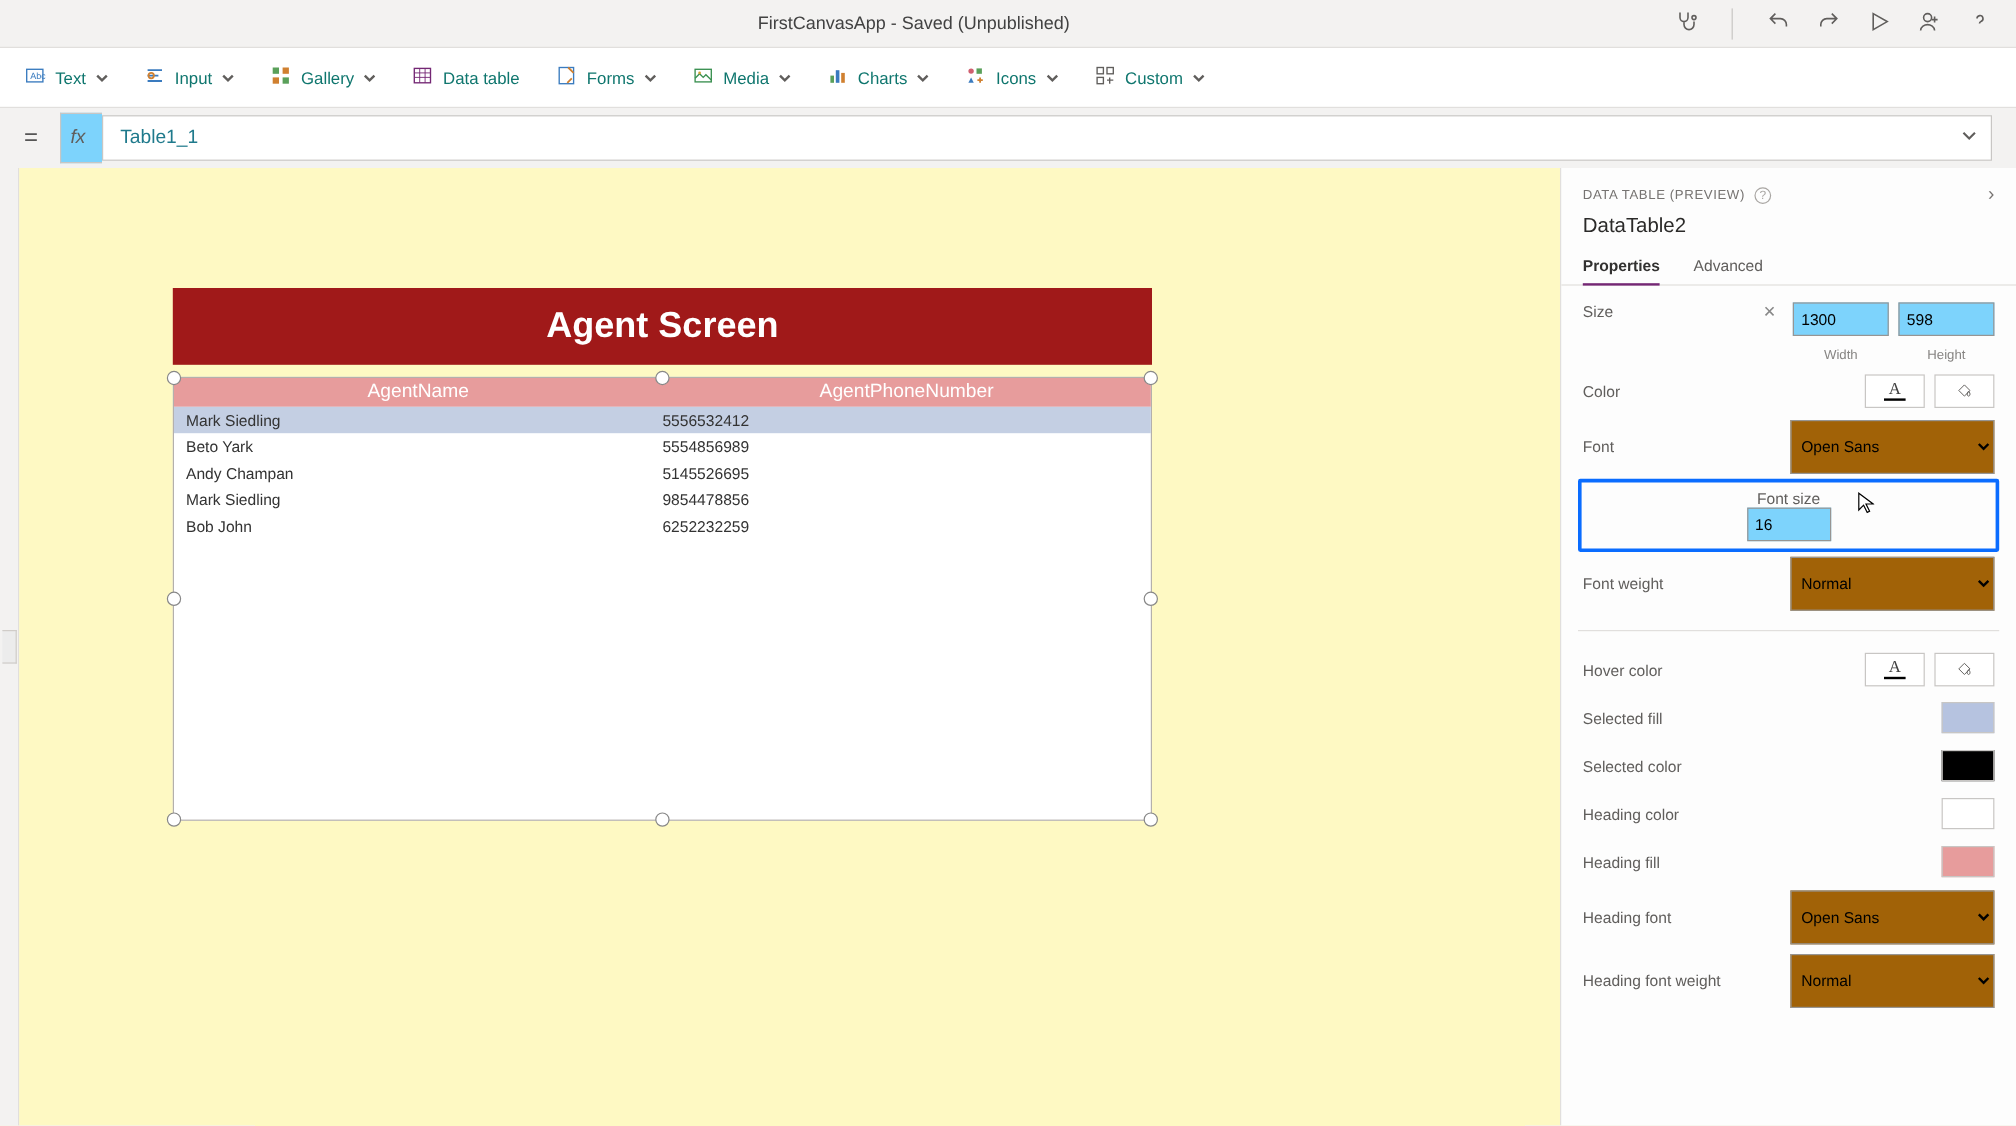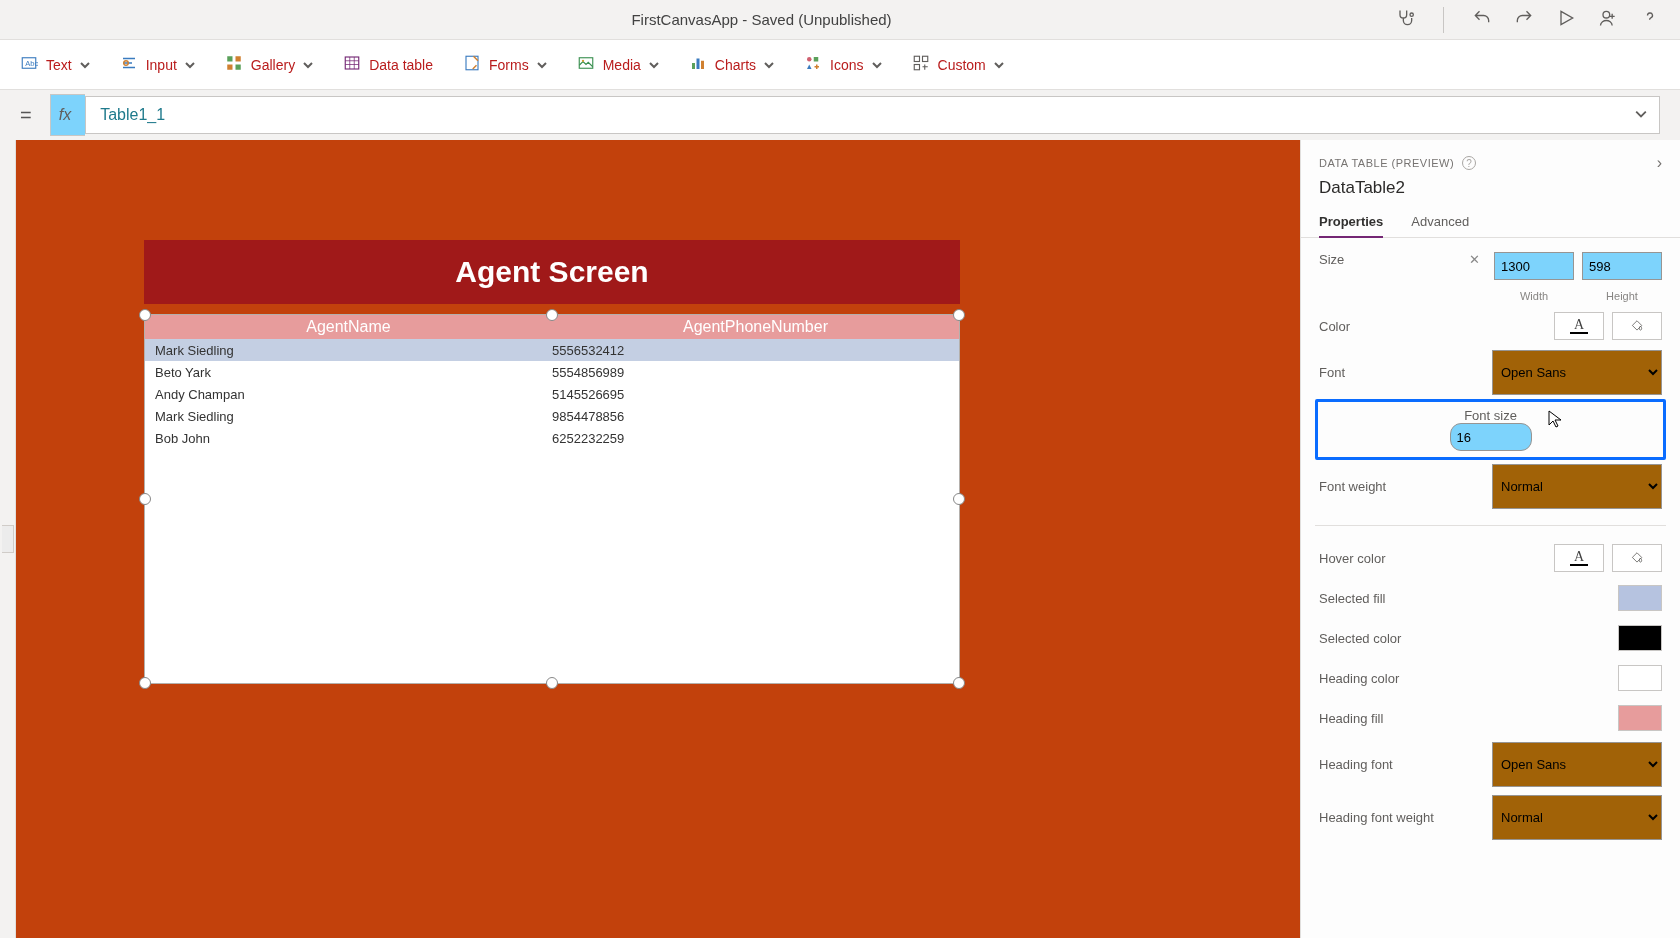--- a/index.html
+++ b/index.html
@@ -24,21 +24,21 @@
 
 .ribbon {
   height: 50px;
   background: #ffffff;
   border-bottom: 1px solid #e1dfdd;
   display: flex;
   align-items: center;
   padding: 0 20px;
   gap: 30px;
 }
-.ribbon .item { display: flex; align-items: center; gap: 8px; color: #b91c1c; font-size: 14px; cursor: pointer; }
+.ribbon .item { display: flex; align-items: center; gap: 8px; color: #0f766e; font-size: 14px; cursor: pointer; }
 .ribbon .item svg { width: 18px; height: 18px; }
 .ribbon .chev svg { width: 10px; height: 10px; stroke: #605e5c; fill: none; stroke-width: 2; }
 
 
 .formula-row {
   display: flex;
   align-items: center;
   height: 50px;
   padding: 0 20px;
   background: #f3f2f1;
@@ -83,21 +83,21 @@
   background: #f3f2f1;
   border-right: 1px solid #e1dfdd;
   display: flex;
   align-items: center;
   justify-content: center;
 }
 .left-rail .tab-stub { width: 12px; height: 28px; background: #ececec; border: 1px solid #d0ccc8; border-left: none; }
 
 .canvas-wrap {
   flex: 1;
-  background: #c2410c;
+  background: #fef9c3;
   position: relative;
   overflow: hidden;
 }
 .canvas-stage {
   position: absolute;
   left: 128px;
   top: 100px;
   width: 816px;
   height: 460px;
 }
@@ -450,21 +450,21 @@
         </select>
       </div>
 
       <div class="prop-row highlight-row" style="position:relative;">
         <span class="plabel">Font size</span>
         <div class="cursor-pointer" style="left:230px; top:8px;">
           <svg viewBox="0 0 14 18">
               <path d="M1 1l0 14 4-4 3 6 2-1-3-6 6 0z" fill="#fff" stroke="#000" stroke-width="1"></path>
             </svg>
         </div>
-        <input type="text" style="width: 82px; border-radius: 11px;" value="16">
+        <input type="text" style="width: 70px;" value="16">
       </div>
 
       <div class="prop-row">
         <span class="plabel">Font weight</span>
         <select style="width:170px;">
           <option>Normal</option>
         </select>
       </div>
 
 

